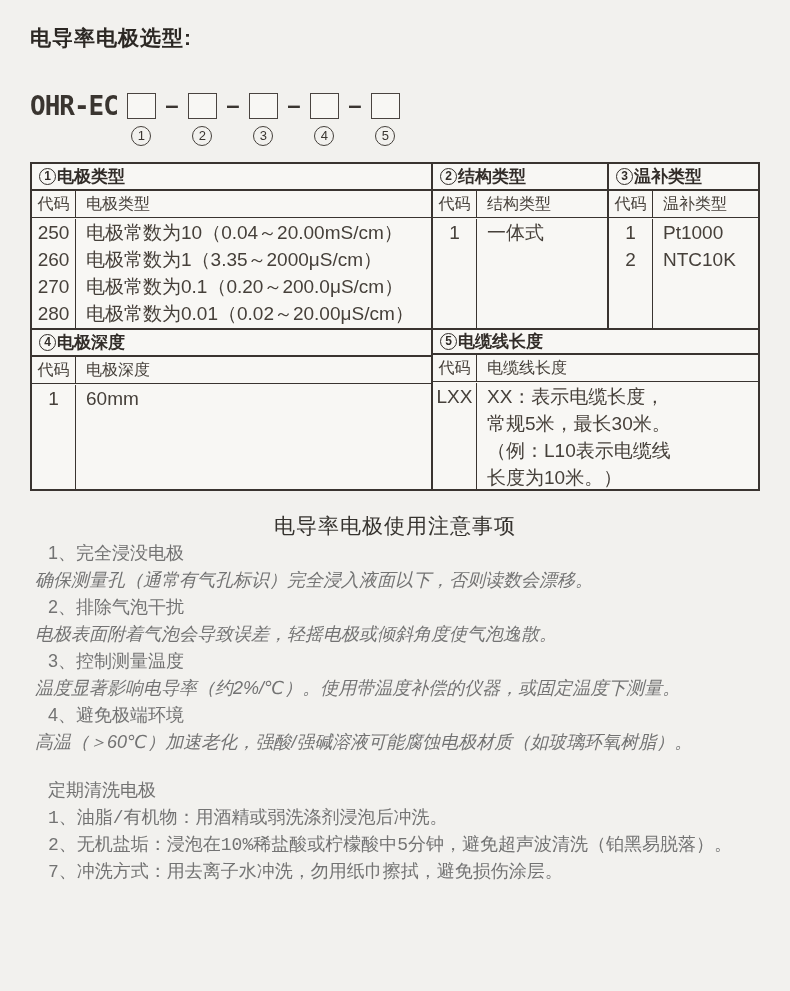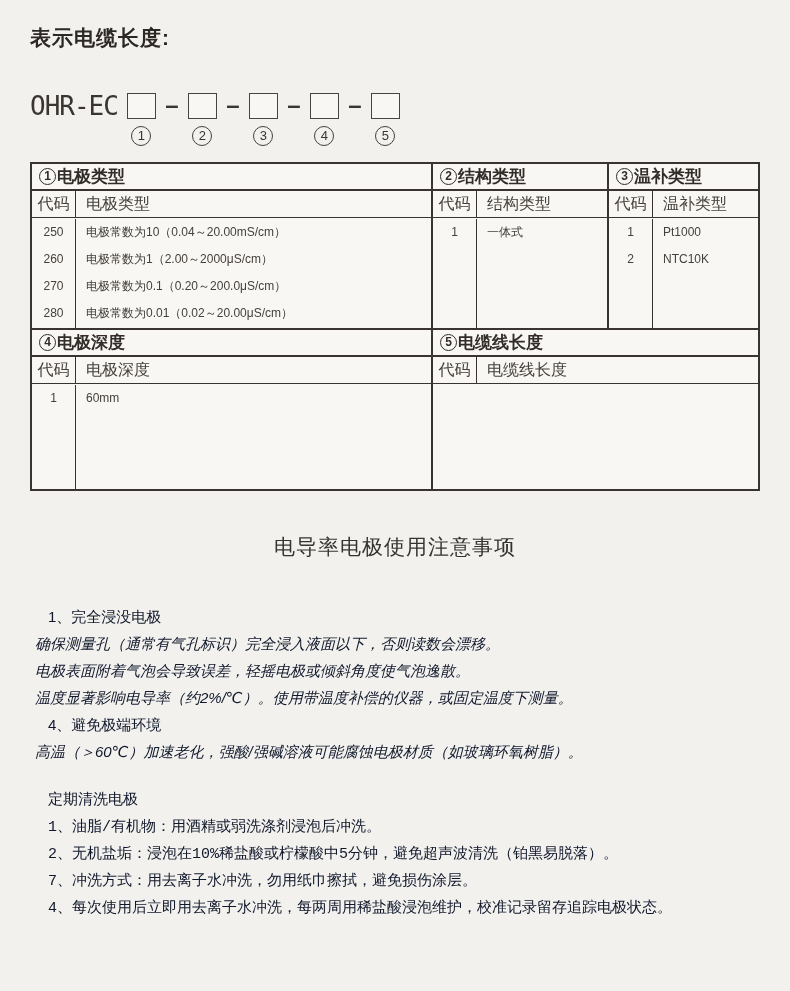--- a/index.html
+++ b/index.html
@@ -16,21 +16,21 @@
   .page-title {
     font-size:21px; font-weight:bold; color:#2c2824; letter-spacing:1px;
   }
 
   
   .model-row {
     margin-top:41px; display:flex; align-items:flex-start; height:54px;
   }
   .model-prefix {
     font-family:"DejaVu Sans Mono","Liberation Mono",monospace;
-    font-weight:normal; font-size:26px; line-height:27px; color:#3a3530;
+    font-weight:bold; font-size:26px; line-height:27px; color:#3a3530;
     letter-spacing:-1px; margin-right:9px;
   }
   .model-slot { width:29px; display:flex; flex-direction:column; align-items:center; }
   .model-box {
     width:29px; height:26px; border:1.5px solid #4a4440; background:#f8f7f4;
   }
   .slot-circle {
     margin-top:7px; width:20px; height:20px; border:1.4px solid #45403b;
     border-radius:50%; font-size:13px; line-height:18px; text-align:center;
     color:#3a3530;
@@ -61,40 +61,40 @@
     width:17px; height:17px; border:1.6px solid #322d29; border-radius:50%;
     font-size:12px; line-height:15px; text-align:center; font-weight:bold;
     margin-right:1px; flex-shrink:0;
   }
   .tbl-head {
     height:27px; line-height:26px; border-bottom:1.5px solid #3a3430;
     display:flex; font-size:16px; color:#46403a;
   }
   .code-col { width:44px; border-right:1.5px solid #3a3430; text-align:center; flex-shrink:0; }
   .val-col  { flex:1; padding-left:10px; overflow:hidden; }
-  .tbl-body { flex:1; display:flex; font-size:12px; color:#46403a; padding-top:1px; }
+  .tbl-body { flex:1; display:flex; font-size:19px; color:#46403a; padding-top:1px; }
   .tbl-body .cell-line { line-height:27px; white-space:nowrap; }
 
   
   .notes-heading {
-    margin-top:42px; text-align:center; font-size:21px; color:#36332f;
+    margin-top:21px; text-align:center; font-size:21px; color:#36332f;
     letter-spacing:1px;
   }
-  .notes { margin-top:42px; font-size:15px; line-height:27px; color:#0f172a; }
+  .notes { font-size:18px; line-height:27px; color:#737373; }
   .note-title { padding-left:18px; }
   .note-desc  { padding-left:5px;font-style:italic; }
   .cleaning { margin-top:22px;font-family:Liberation Mono, monospace; }
   .cleaning-line { padding-left:18px; }
 </style>
 </head>
 <body>
 
 <div class="page">
 
-  <div class="page-title">表示电缆长度:</div>
+  <div class="page-title">电导率电极选型:</div>
 
   <div class="model-row">
     <span class="model-prefix">OHR-EC</span>
 
     <div class="model-slot">
       <div class="model-box"></div>
       <div class="slot-circle">1</div>
     </div>
     <span class="model-dash">–</span>
     <div class="model-slot">
@@ -133,21 +133,21 @@
         </div>
         <div class="tbl-body">
           <div class="code-col">
             <div class="cell-line">250</div>
             <div class="cell-line">260</div>
             <div class="cell-line">270</div>
             <div class="cell-line">280</div>
           </div>
           <div class="val-col">
             <div class="cell-line">电极常数为10（0.04～20.00mS/cm）</div>
-            <div class="cell-line">电极常数为1（2.00～2000μS/cm）</div>
+            <div class="cell-line">电极常数为1（3.35～2000μS/cm）</div>
             <div class="cell-line">电极常数为0.1（0.20～200.0μS/cm）</div>
             <div class="cell-line">电极常数为0.01（0.02～20.00μS/cm）</div>
           </div>
         </div>
       </div>
 
       <div class="tbl tbl-w2">
         <div class="tbl-title">
           <span class="title-circle">2</span>
           <span>结构类型</span>
@@ -210,38 +210,50 @@
       </div>
 
       <div class="tbl tbl-w3">
         <div class="tbl-title">
           <span class="title-circle">5</span>
           <span>电缆线长度</span>
         </div>
         <div class="tbl-head">
           <div class="code-col">代码</div>
           <div class="val-col">电缆线长度</div>
+        </div>
+        <div class="tbl-body">
+          <div class="code-col">
+            <div class="cell-line">LXX</div>
+          </div>
+          <div class="val-col">
+            <div class="cell-line">XX：表示电缆长度，</div>
+            <div class="cell-line">常规5米，最长30米。</div>
+            <div class="cell-line">（例：L10表示电缆线</div>
+            <div class="cell-line">长度为10米。）</div>
+          </div>
         </div>
       </div>
     </div>
 
   </div>
 
   <div class="notes-heading">电导率电极使用注意事项</div>
 
   <div class="notes">
     <div class="note-title">1、完全浸没电极</div>
     <div class="note-desc">确保测量孔（通常有气孔标识）完全浸入液面以下，否则读数会漂移。</div>
+    <div class="note-title">2、排除气泡干扰</div>
     <div class="note-desc">电极表面附着气泡会导致误差，轻摇电极或倾斜角度使气泡逸散。</div>
+    <div class="note-title">3、控制测量温度</div>
     <div class="note-desc">温度显著影响电导率（约2%/℃）。使用带温度补偿的仪器，或固定温度下测量。</div>
     <div class="note-title">4、避免极端环境</div>
     <div class="note-desc">高温（＞60℃）加速老化，强酸/强碱溶液可能腐蚀电极材质（如玻璃环氧树脂）。</div>
 
     <div class="cleaning">
       <div class="cleaning-line">定期清洗电极</div>
       <div class="cleaning-line">1、油脂/有机物：用酒精或弱洗涤剂浸泡后冲洗。</div>
       <div class="cleaning-line">2、无机盐垢：浸泡在10%稀盐酸或柠檬酸中5分钟，避免超声波清洗（铂黑易脱落）。</div>
       <div class="cleaning-line">7、冲洗方式：用去离子水冲洗，勿用纸巾擦拭，避免损伤涂层。</div>
-      <div class="cleaning-line">4、每次使用后立即用去离子水冲洗，每两周用稀盐酸浸泡维护，校准记录留存追踪电极状态。</div>
     </div>
   </div>
 
 </div>
 
 </body></html>

